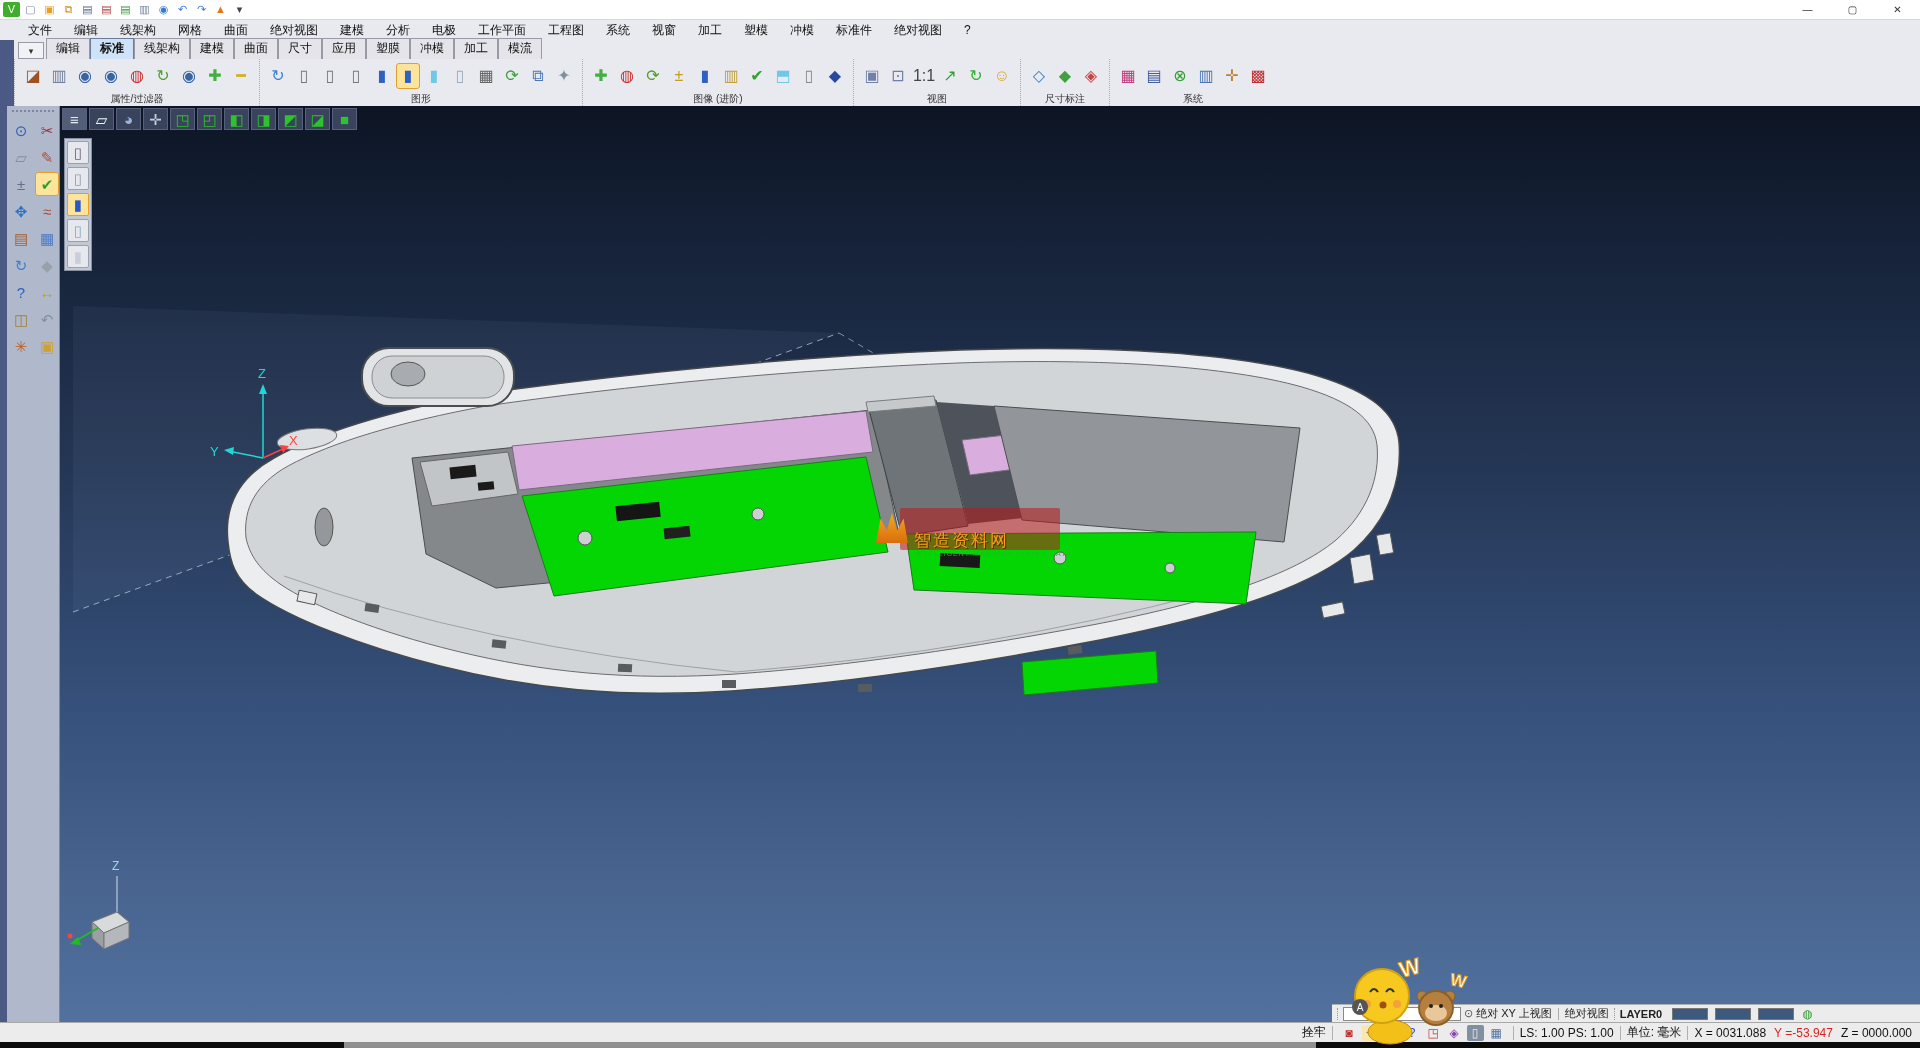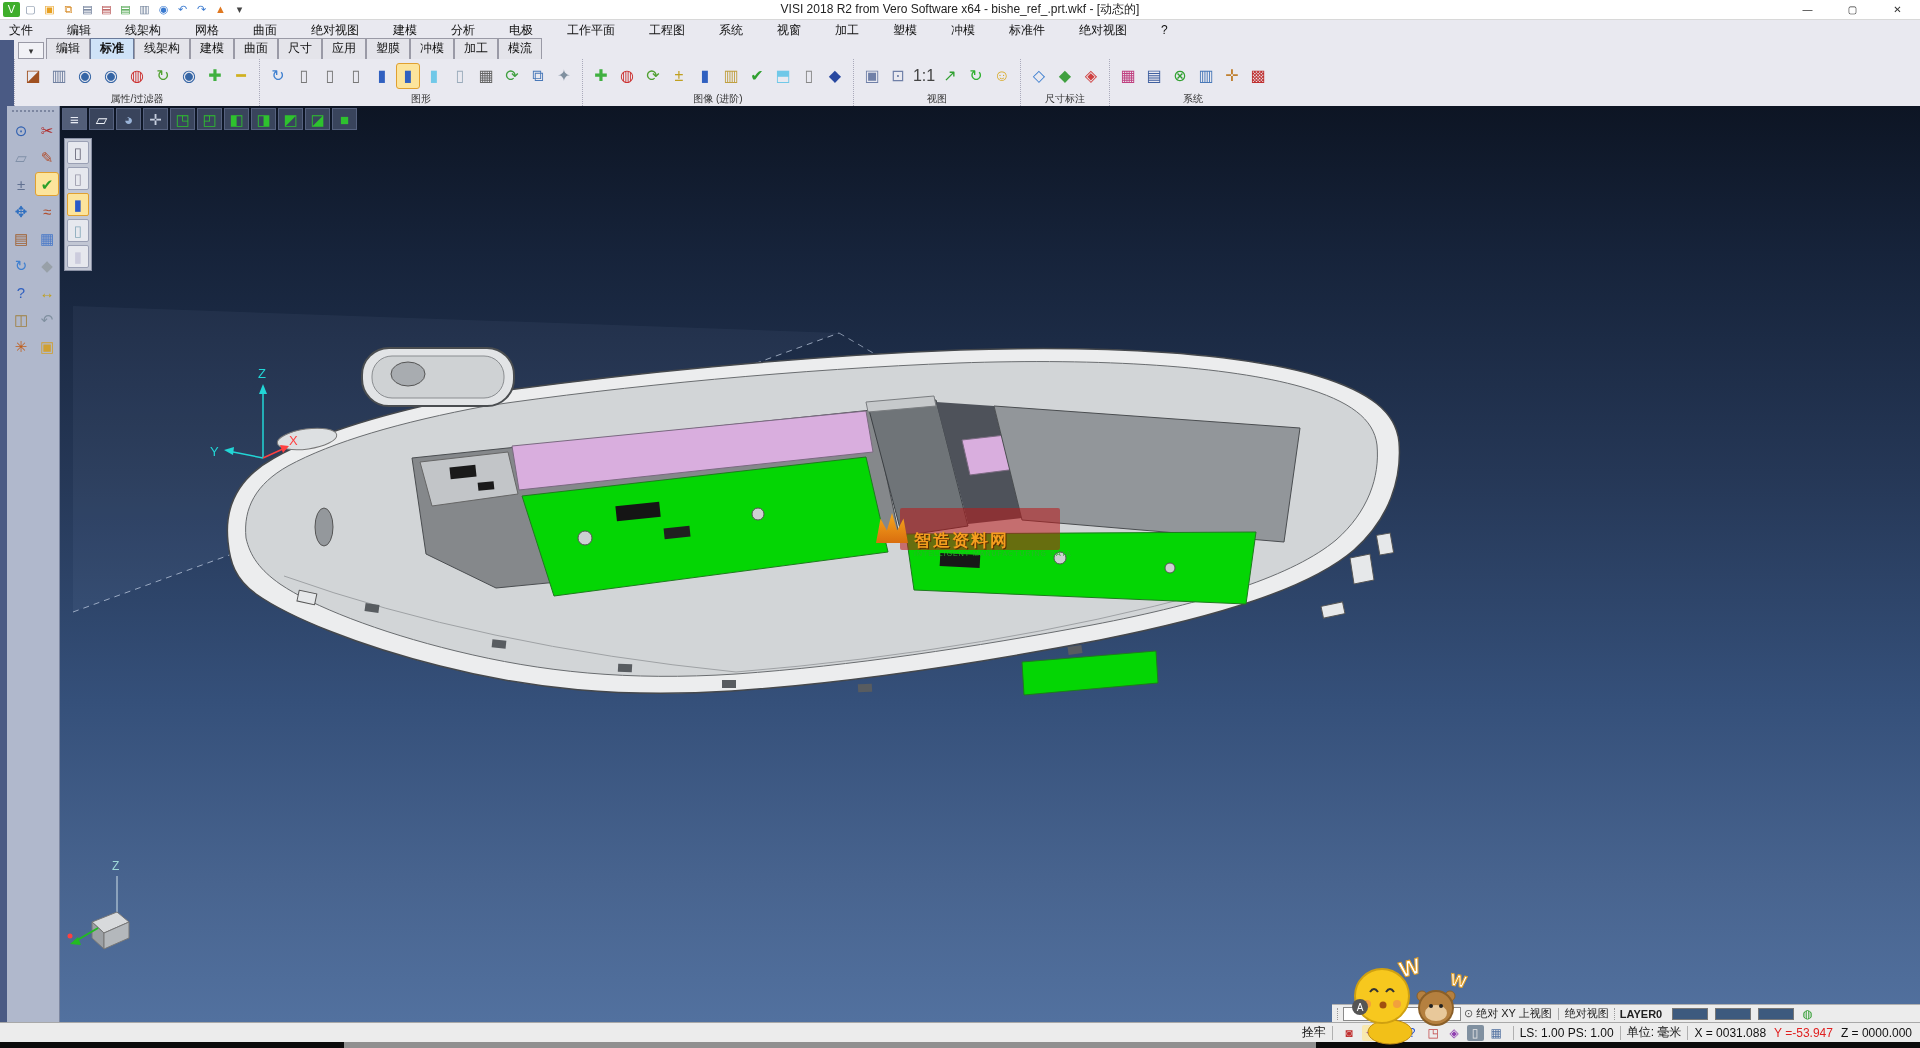--- a/index.html
+++ b/index.html
@@ -8,21 +8,21 @@
 
   
   .titlebar { position:absolute; left:0; top:0; width:1920px; height:20px; background:#ffffff; display:flex; align-items:center; border-bottom:1px solid #d8d8d8;}
   .qicons { display:flex; align-items:center; gap:2px; padding-left:3px; }
   .qicon { width:17px; height:15px; display:inline-flex; align-items:center; justify-content:center; font-size:11px; border-radius:2px; line-height:1; }
   .title-text { position:absolute; left:0; right:0; text-align:center; font-size:12px; color:#222; pointer-events:none; }
   .winbtns { margin-left:auto; display:flex; height:20px; }
   .winbtn { width:45px; height:20px; display:flex; align-items:center; justify-content:center; font-size:10px; color:#333; }
 
   
-  .menubar { position:absolute; left:0; top:20px; width:1920px; height:20px; background:#e9e9f0; display:flex; align-items:center; gap:16px; padding-left:0; }
+  .menubar { position:absolute; left:0; top:20px; width:1920px; height:20px; background:#e9e9f0; display:flex; align-items:center; gap:4px; padding-left:19px; }
   .menu-item { font-size:12px; color:#111; padding:2px 9px; white-space:nowrap; }
 
   
   .tabbar { position:absolute; left:0; top:40px; width:1920px; height:19px; background:#e9e9f0; display:flex; align-items:flex-end; }
   .tab-corner { width:14px; height:19px; background:#4a5a84; }
   .tab-drop { width:26px; height:17px; border:1px solid #9a9aa6; background:#f2f2f6; display:flex; align-items:center; justify-content:center; font-size:9px; color:#333; margin-left:4px;}
   .tabs { display:flex; height:19px; align-items:flex-end; margin-left:2px;}
   .tab { font-size:12px; color:#111; padding:1px 9px 2px 9px; border:1px solid #9a9aa6; border-bottom:none; background:#e4e4ea; white-space:nowrap; }
   .tab.active { background:#cfe3f8; font-weight:bold; border-color:#6a7a9a; }
 
@@ -50,21 +50,21 @@
   .view-toolbar { position:absolute; left:2px; top:2px; display:flex; gap:2px; }
   .vicon { width:25px; height:22px; display:inline-flex; align-items:center; justify-content:center; font-size:15px; background:#39445c; border:1px solid #55617e; color:#cfd6e6; line-height:1;}
   .mini-toolbar { position:absolute; left:4px; top:32px; display:flex; flex-direction:column; gap:3px; background:#c2c7d4; padding:2px; border:1px solid #8a90a4;}
   .micon { width:22px; height:23px; display:inline-flex; align-items:center; justify-content:center; font-size:15px; background:#e6e8ee; border:1px solid #9aa0b4; border-radius:2px; line-height:1;}
 
   
   .watermark { position:absolute; left:816px; top:394px; width:196px; height:56px; display:flex; align-items:center; gap:6px; pointer-events:none; }
   .wm-red { position:absolute; left:24px; top:8px; width:160px; height:42px; background:rgba(185,25,25,0.55); border-radius:2px; }
   .wm-logo { position:relative; width:32px; height:30px; background:linear-gradient(#f7a81e,#d96d0e); clip-path:polygon(0 100%, 14% 18%, 34% 58%, 50% 0, 66% 58%, 86% 18%, 100% 100%); }
   .wm-text { position:relative; display:flex; flex-direction:column; }
-  .wm-title { font-size:17px; font-weight:bold; color:#f59d1e; text-shadow:1px 1px 0 #5a2a00; letter-spacing:2px; line-height:19px;margin-top:32px;}
+  .wm-title { font-size:17px; font-weight:normal; color:#f59d1e; text-shadow:1px 1px 0 #5a2a00; letter-spacing:2px; line-height:19px;margin-top:32px;}
   .wm-sub { font-size:7px; color:#28b428; letter-spacing:1px; }
 
   
   .layerbar { position:absolute; left:1332px; top:1004px; width:588px; height:18px; background:#ececec; border-top:1px solid #b0b0b0; display:flex; align-items:center; font-size:11px; color:#222; }
   .lb-sep { width:1px; height:12px; border-left:1px dotted #999; margin:0 5px; }
   .lb-bar { width:1px; height:12px; background:#aaa; margin:0 6px; }
   .lb-search { width:118px; height:14px; border:1px solid #8a8a8a; background:#fff; font-size:10px; padding:0 2px; font-family:"Liberation Sans",sans-serif;}
   .lb-mag { font-size:11px; color:#555; margin:0 3px; }
   .lb-layer { font-weight:bold; }
   .swatches { display:flex; gap:7px; margin-left:10px; }
@@ -102,21 +102,20 @@
         <span class="qicon" title="save-icon" style="color: rgb(90, 107, 138);">▤</span>
         <span class="qicon" title="save-as-icon" style="color: rgb(176, 64, 64);">▤</span>
         <span class="qicon" title="save-all-icon" style="color: rgb(58, 154, 58);">▤</span>
         <span class="qicon" title="print-icon" style="color: rgb(112, 129, 154);">▥</span>
         <span class="qicon" title="preview-icon" style="color: rgb(58, 122, 208);">◉</span>
         <span class="qicon" title="undo-icon" style="color: rgb(58, 122, 208);">↶</span>
         <span class="qicon" title="redo-icon" style="color: rgb(58, 122, 208);">↷</span>
         <span class="qicon" title="capture-icon" style="color: rgb(224, 120, 32);">▲</span>
         <span class="qicon" title="quick-dropdown-icon" style="color: rgb(68, 68, 68);">▾</span>
       </div>
-    <div class="title-text">VISI 2018 R2 from Vero Software x64 - bishe_ref_.prt.wkf - [动态的]</div>
     <div class="winbtns">
       <span class="winbtn">—</span>
       <span class="winbtn">▢</span>
       <span class="winbtn">✕</span>
     </div>
   </div>
 
   <div class="menubar">
       <span class="menu-item" title="">文件</span>
       <span class="menu-item" title="">编辑</span>

